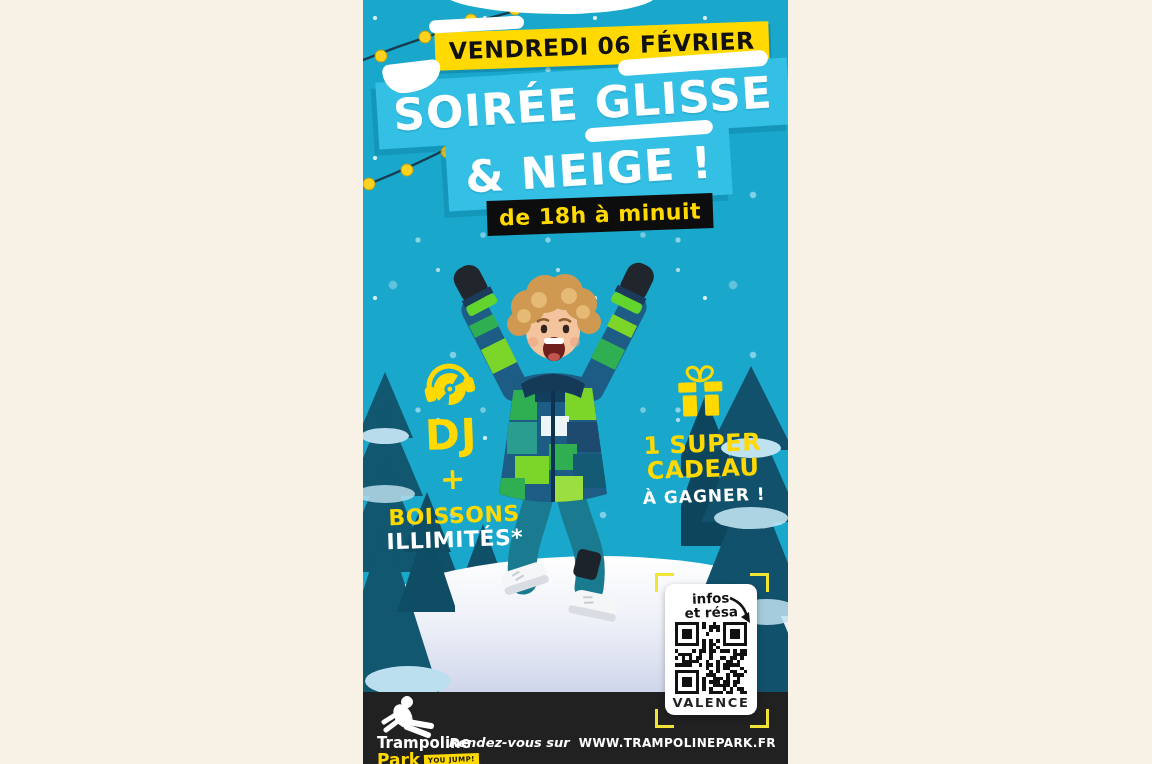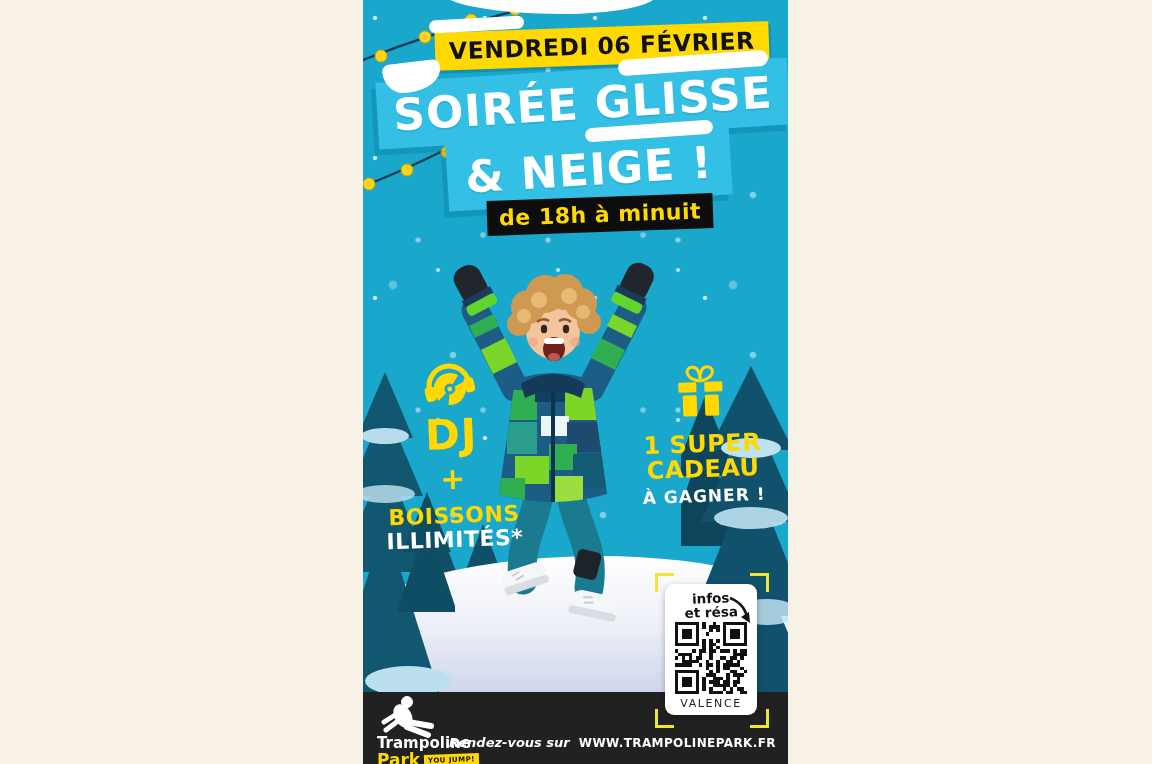--- a/index.html
+++ b/index.html
@@ -66,21 +66,21 @@
   .corner{position:absolute;width:16px;height:16px;border:3px solid #f2e437;}
   .c-tl{left:0;top:0;border-right:none;border-bottom:none;}
   .c-tr{right:0;top:0;border-left:none;border-bottom:none;}
   .c-bl{left:0;bottom:0;border-right:none;border-top:none;}
   .c-br{right:0;bottom:0;border-left:none;border-top:none;}
   .qr-card{position:absolute;left:302px;top:584px;width:92px;height:131px;background:#fff;border-radius:9px;
     z-index:7;text-align:center;box-shadow:0 2px 6px rgba(0,0,0,.28);}
   .qr-label{margin-top:7px;font-size:13.5px;font-weight:700;line-height:1.05;color:#111;transform:rotate(-2deg);}
   .qr-arrow{position:absolute;right:3px;top:11px;}
   #qr{width:72px;height:72px;margin-top:3px;}
-  .qr-loc{position:absolute;bottom:5px;left:0;right:0;font-size:11px;font-weight:400;letter-spacing:1.6px;color:#222;}
+  .qr-loc{position:absolute;bottom:5px;left:0;right:0;font-size:13px;font-weight:700;letter-spacing:1.6px;color:#222;}
   .z0{z-index:0;}.z2{z-index:2;}
 </style>
 </head>
 <body>
 
 <div class="page">
   <div class="poster">
 
     <svg class="abs z2" style="left:0;top:0;" width="210" height="200" viewBox="0 0 210 200">
       <path d="M-5 62 Q 80 28 180 4" fill="none" stroke="#173d52" stroke-width="2.5"></path>

